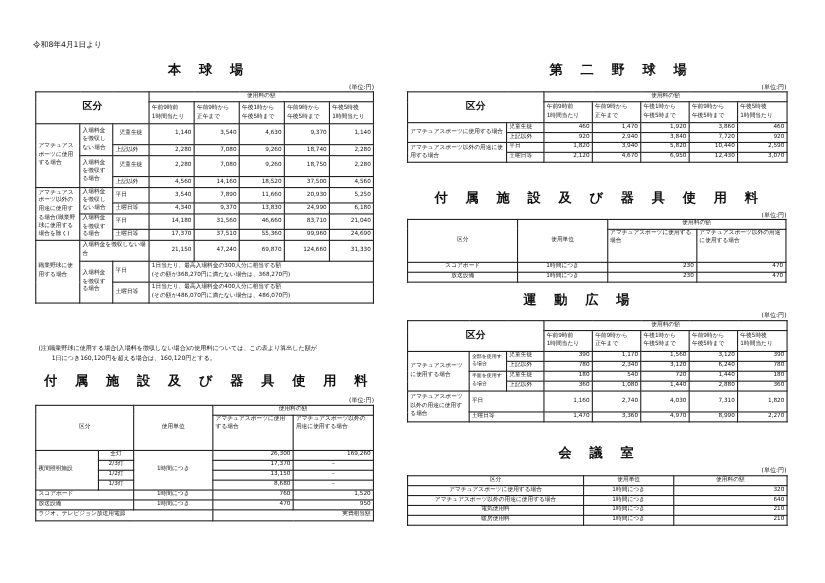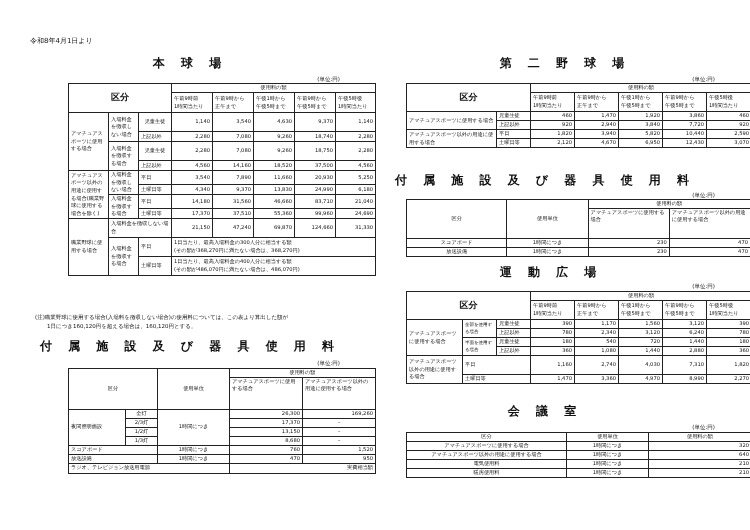--- a/index.html
+++ b/index.html
@@ -3,21 +3,21 @@
 <meta charset="utf-8">
 <style>
   html, body { margin:0; padding:0; background:#fff; }
   body { width:750px; height:530px; position:relative; font-family:"DejaVu Sans", sans-serif; color:#111; overflow:hidden; }
   .abs { position:absolute; }
   .date { left:30px; top:36px; font-size:7px; }
   .title { font-size:12px; font-weight:bold; letter-spacing:6px; text-align:center; }
   .unit { font-size:5.5px; text-align:right; }
   table { border-collapse:collapse; font-size:5.2px; table-layout:fixed; }
   td { border:0.6px solid #222; padding:0 2px; line-height:1.45; vertical-align:middle; overflow:hidden; }
-  .thick { border:1px solid #111;margin-left:36px; }
+  .thick { border:1px solid #111; }
   .num { text-align:right; }
   .ctr { text-align:center; }
   .kubun { font-size:9px; font-weight:bold; text-align:center; }
   .note { font-size:5.5px; line-height:1.7; }
 </style>
 </head>
 <body>
 
 <div class="abs date">令和8年4月1日より</div>
 
@@ -298,21 +298,21 @@
   </tr>
   <tr style="height:9px">
     <td class="ctr">放送設備</td>
     <td class="ctr">1時間につき</td>
     <td class="num">230</td>
     <td class="num">470</td>
   </tr>
 </tbody>
   </table>
 
-<div class="abs title" style="left:376px;top:264px;width:350px;">運 動 広 場</div>
+<div class="abs title" style="left:352px;top:264px;width:350px;">運 動 広 場</div>
 <div class="abs unit" style="left:370px;top:283px;width:345px;">(単位:円)</div>
 
 <table class="abs thick" style="left:370px;top:291px;width:345px;">
   <colgroup>
       <col style="width:56px">
       <col style="width:34px">
       <col style="width:34px">
       <col style="width:44px">
       <col style="width:44px">
       <col style="width:44px">

